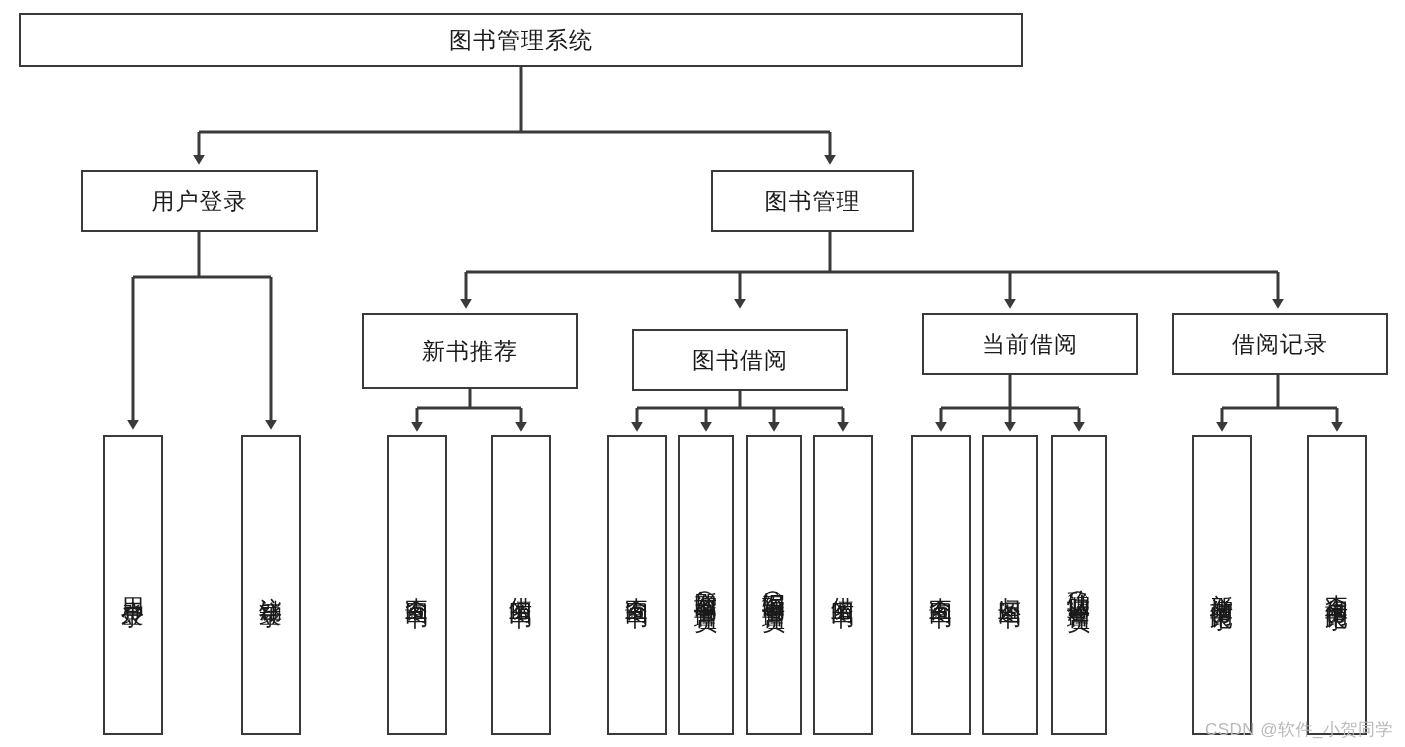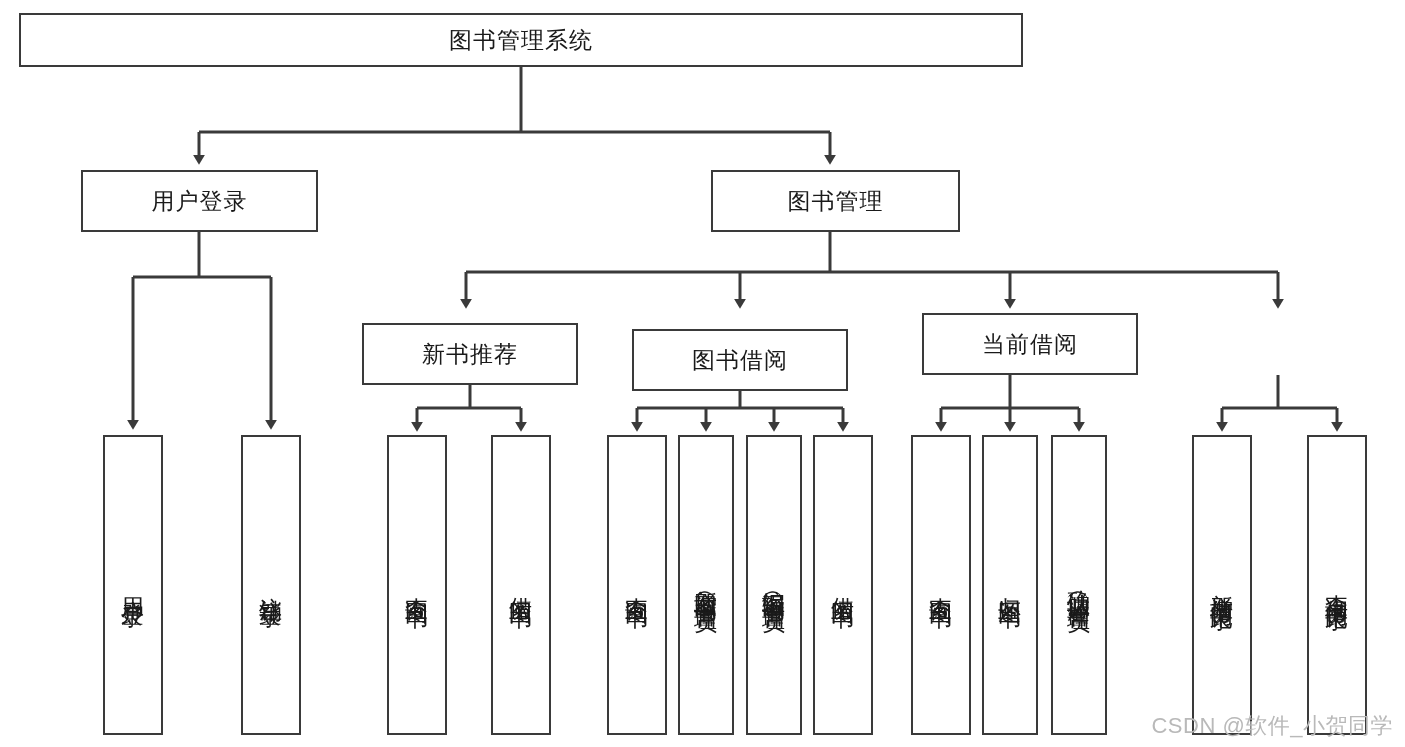--- a/index.html
+++ b/index.html
@@ -51,21 +51,21 @@
     text-orientation: upright;
     white-space: nowrap;
   }
   .nodelabel {
     display: block;
   }
   #watermark {
     position: absolute;
     right: 12px;
     bottom: 6px;
-    font-size: 22px;
+    font-size: 17px;
     color: #b9b9b9;
     letter-spacing: 0.5px;
     white-space: nowrap;
     pointer-events: none;
   }
 </style>
 </head>
 <body>
 
 <div id="canvas">
@@ -120,32 +120,35 @@
     </g>
   </svg>
 
   <div class="node horiz" style="left:19px; top:13px; width:1004px; height:54px;">
     <span class="nodelabel">图书管理系统</span>
   </div>
 
   <div class="node horiz" style="left:81px; top:170px; width:237px; height:62px;">
     <span class="nodelabel">用户登录</span>
   </div>
-  <div class="node horiz" style="left:711px; top:170px; width:249px; height:62px;">
+  <div class="node horiz" style="left:711px; top:170px; width:203px; height:62px;">
     <span class="nodelabel">图书管理</span>
   </div>
 
-  <div class="node horiz" style="left:362px; top:323px; width:216px; height:62px;">
+  <div class="node horiz" style="left:362px; top:313px; width:216px; height:76px;">
     <span class="nodelabel">新书推荐</span>
   </div>
   <div class="node horiz" style="left:632px; top:329px; width:216px; height:62px;">
     <span class="nodelabel">图书借阅</span>
   </div>
   <div class="node horiz" style="left:902px; top:313px; width:216px; height:62px;margin-left:20px;">
     <span class="nodelabel">当前借阅</span>
+  </div>
+  <div class="node horiz" style="left:1172px; top:313px; width:216px; height:62px;">
+    <span class="nodelabel">借阅记录</span>
   </div>
 
   <div class="node vert" style="left:103px; top:435px; width:60px; height:300px;">
     <span class="nodelabel">用户登录</span>
   </div>
   <div class="node vert" style="left:241px; top:435px; width:60px; height:300px;">
     <span class="nodelabel">注销登录</span>
   </div>
 
   <div class="node vert" style="left:387px; top:435px; width:60px; height:300px;">

